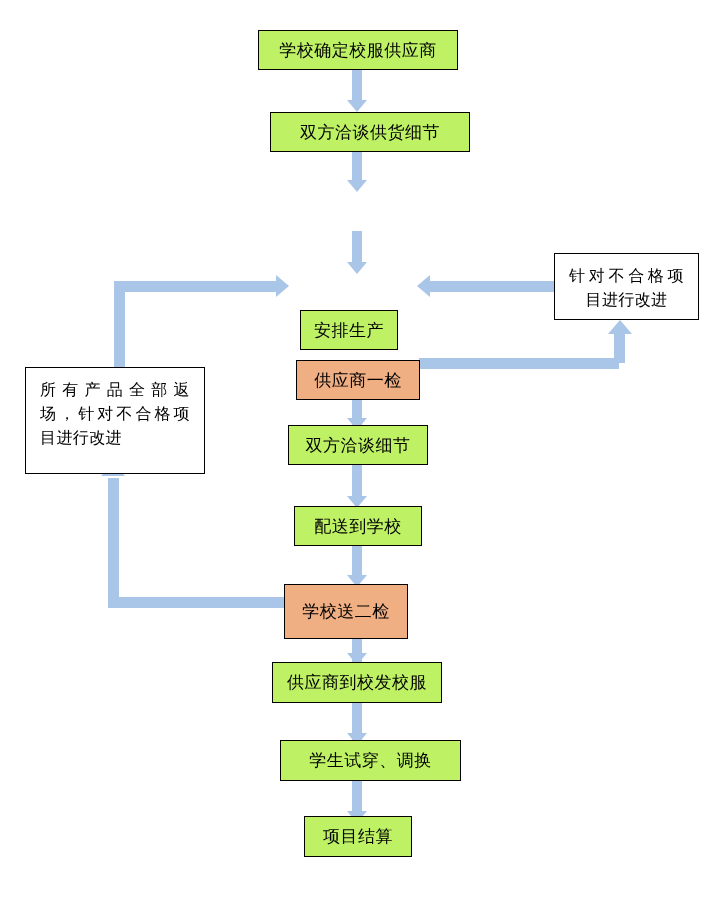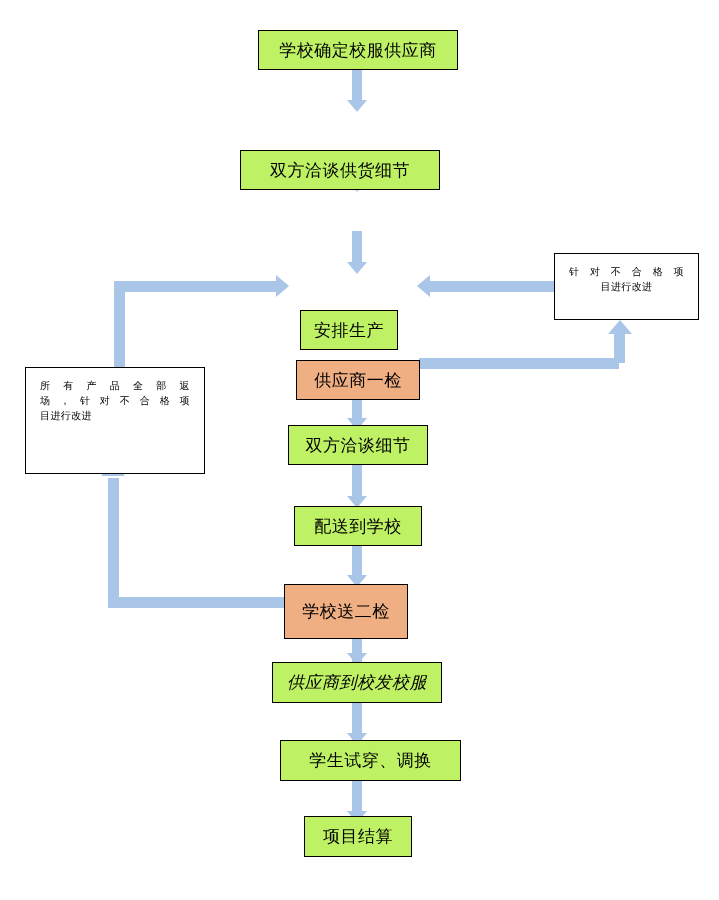--- a/index.html
+++ b/index.html
@@ -29,21 +29,21 @@
     font-size: 17px;
     line-height: 1.35;
     letter-spacing: 0.5px;
     z-index: 3;
   }
   .node.blue  { background: #bef264; }
   .node.orange{ background: #f0ae83; }
   .node.note  {
     background: #ffffff;
     border: 1.2px solid #000000;
-    font-size: 10px;
+    font-size: 16px;
     line-height: 1.5;
     display: block;
     text-align: justify;
     text-align-last: left;
     padding: 10px 14px 8px 14px;
     letter-spacing: 0.4px;
   }
   .node.note .noteline {
     display: block;
     text-align: justify;
@@ -132,21 +132,21 @@
   <div class="tip up" style="left:101px; top:462px;"></div>
 
   <div class="seg" style="left:114px; top:281px; width:11px; height:87px;"></div>
   <div class="seg" style="left:114px; top:281px; width:164px; height:11px;"></div>
   <div class="tip right" style="left:276px; top:275px;"></div>
 
   <div class="node blue" style="left:258px; top:30px; width:200px; height:40px;">
     <span>学校确定校服供应商</span>
   </div>
 
-  <div class="node blue" style="left:240px; top:112px; width:200px; height:40px;margin-top:38px;">
+  <div class="node blue" style="left:270px; top:112px; width:200px; height:40px;">
     <span>双方洽谈供货细节</span>
   </div>
 
 
   <div class="node blue" style="left:300px; top:270px; width:98px; height:40px;margin-top:40px;">
     <span>安排生产</span>
   </div>
 
   <div class="node orange" style="left:296px; top:343px; width:124px; height:40px;margin-top:17px;">
     <span>供应商一检</span>
@@ -157,21 +157,21 @@
   </div>
 
   <div class="node blue" style="left:294px; top:506px; width:128px; height:40px;">
     <span>配送到学校</span>
   </div>
 
   <div class="node orange" style="left:284px; top:584px; width:124px; height:55px;">
     <span>学校送二检</span>
   </div>
 
-  <div class="node blue" style="left:272px; top:662px; width:170px; height:41px;font-style:italic;">
+  <div class="node blue" style="left:272px; top:662px; width:170px; height:41px;">
     <span>供应商到校发校服</span>
   </div>
 
   <div class="node blue" style="left:280px; top:740px; width:181px; height:41px;">
     <span>学生试穿、调换</span>
   </div>
 
   <div class="node blue" style="left:304px; top:816px; width:108px; height:41px;">
     <span>项目结算</span>
   </div>

